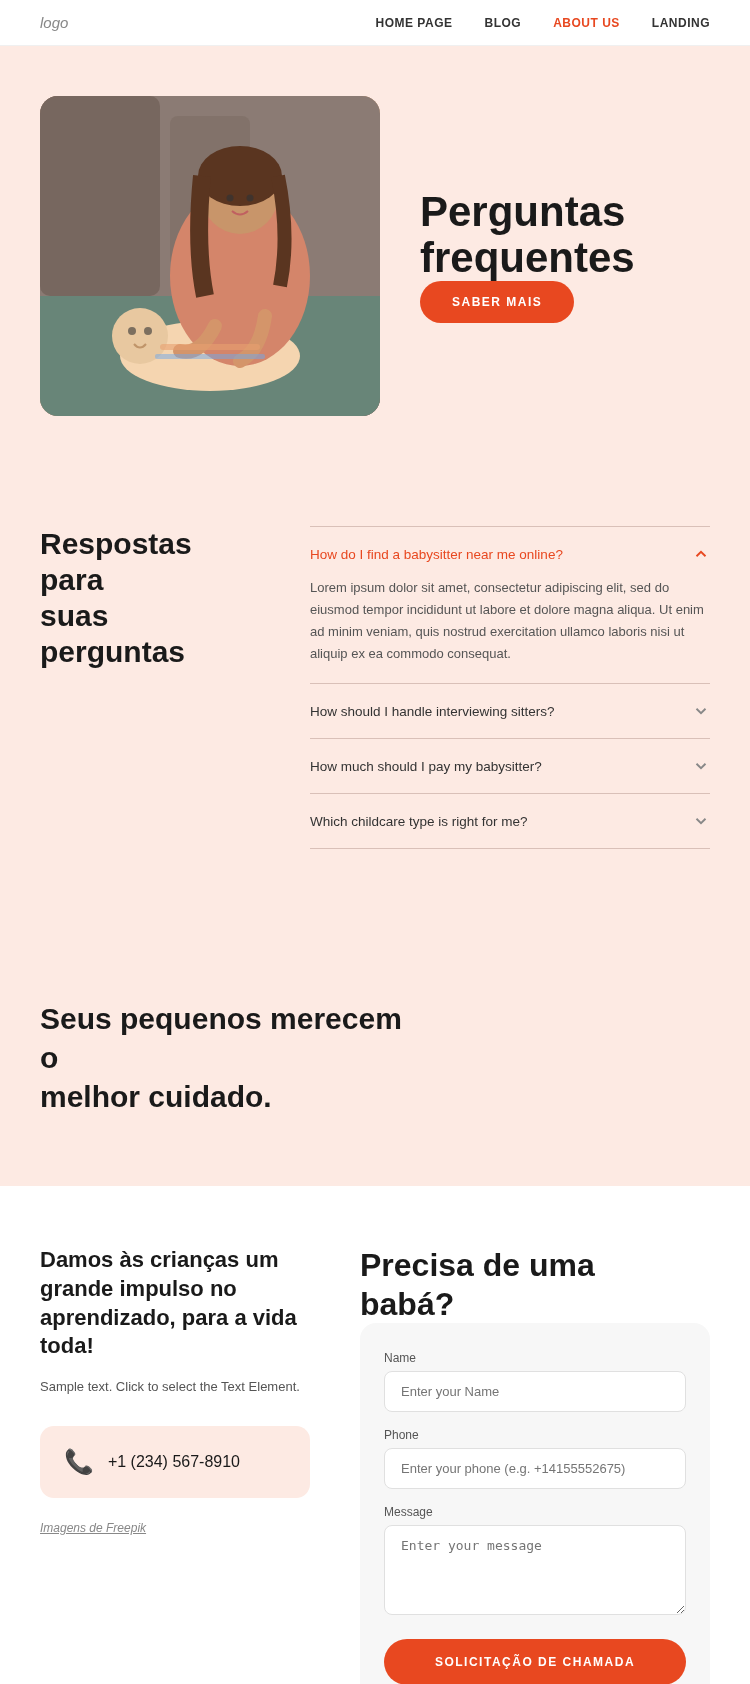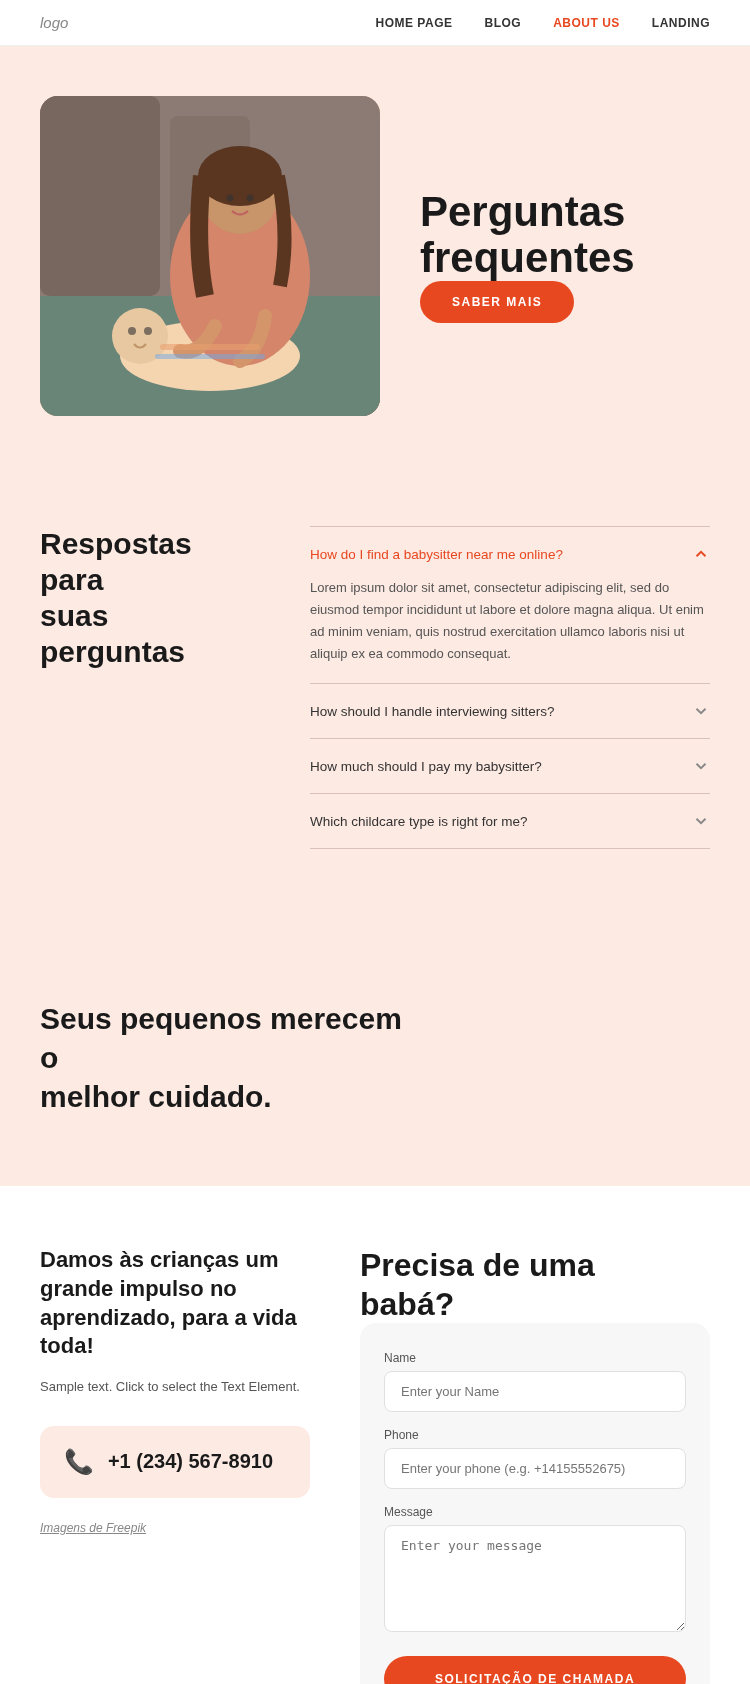--- a/index.html
+++ b/index.html
@@ -170,22 +170,22 @@
       display: flex;
       align-items: center;
       gap: 14px;
       margin-bottom: 20px;
     }
     .phone-icon {
       font-size: 24px;
       color: #e84820;
     }
     .phone-number {
-      font-size: 20px;
-      font-weight: 700;
+      font-size: 16px;
+      font-weight: 400;
       color: #1a1a1a;
     }
     .freepik-credit {
       font-size: 12px;
       color: #888;
       font-style: italic;
       text-decoration: underline;
       cursor: pointer;
     }
     .contact-right { flex: 1; }
@@ -211,21 +211,21 @@
       width: 100%;
       padding: 12px 16px;
       border: 1px solid #e0e0e0;
       border-radius: 8px;
       font-size: 13px;
       color: #999;
       background: #fff;
       outline: none;
     }
     .form-textarea {
-      height: 107px;
+      height: 90px;
       resize: vertical;
     }
     .btn-submit {
       width: 100%;
       background: #e84820;
       color: #fff;
       border: none;
       border-radius: 30px;
       padding: 16px;
       font-size: 12px;

